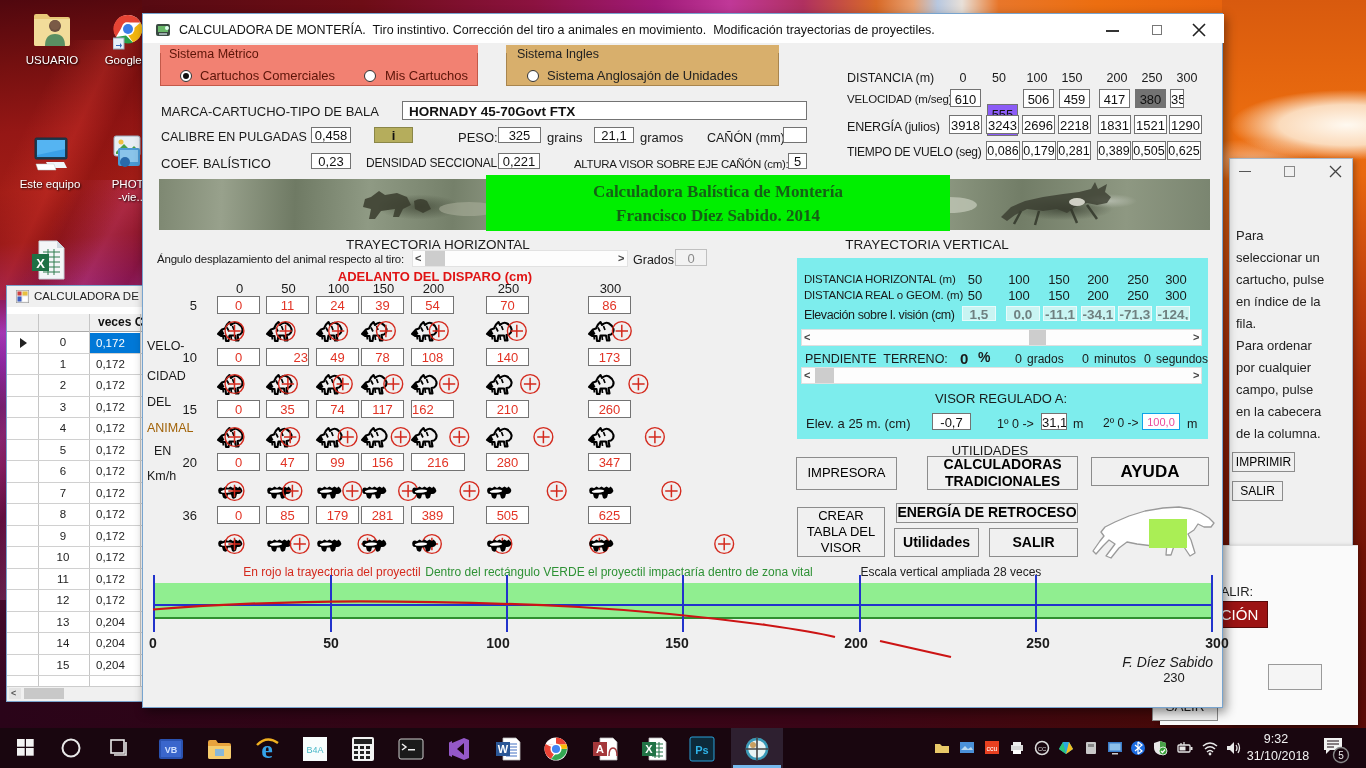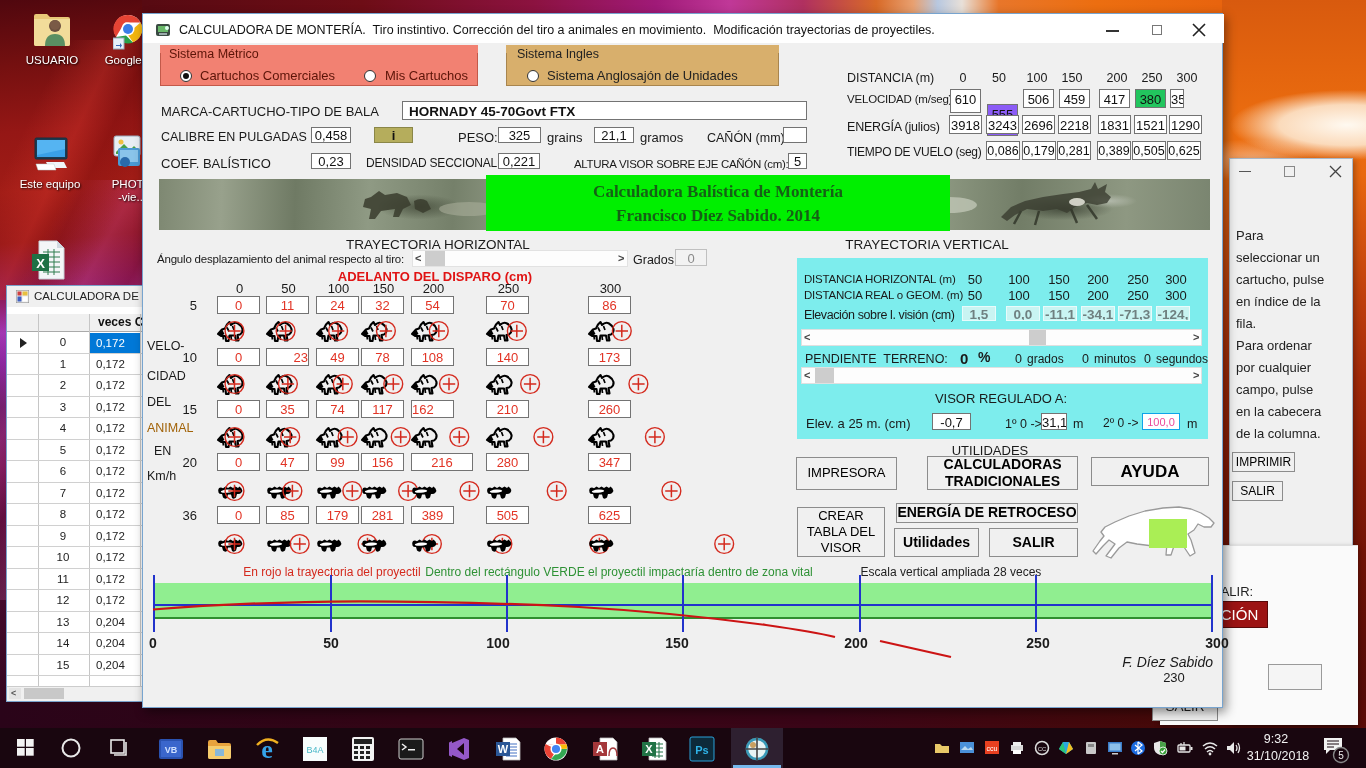--- a/index.html
+++ b/index.html
@@ -210,26 +210,26 @@
 <div class="bx" style="left:645px;top:139px;width:19px;height:16px;background:#fff;border:1px solid #737373;font-size:13px;color:#111;line-height:16px;text-align:center;">5</div>
 <div class="t" style="font-size:12.5px;color:#1a1a1a;left:704px;top:57px;">DISTANCIA (m)</div>
 <div class="t" style="font-size:12.5px;color:#1a1a1a;left:620px;width:400px;text-align:center;top:57px;">0</div>
 <div class="t" style="font-size:12.5px;color:#1a1a1a;left:656px;width:400px;text-align:center;top:57px;">50</div>
 <div class="t" style="font-size:12.5px;color:#1a1a1a;left:694px;width:400px;text-align:center;top:57px;">100</div>
 <div class="t" style="font-size:12.5px;color:#1a1a1a;left:729px;width:400px;text-align:center;top:57px;">150</div>
 <div class="t" style="font-size:12.5px;color:#1a1a1a;left:774px;width:400px;text-align:center;top:57px;">200</div>
 <div class="t" style="font-size:12.5px;color:#1a1a1a;left:809px;width:400px;text-align:center;top:57px;">250</div>
 <div class="t" style="font-size:12.5px;color:#1a1a1a;left:844px;width:400px;text-align:center;top:57px;">300</div>
 <div class="t" style="font-size:11.5px;color:#1a1a1a;letter-spacing:-0.2px;left:704px;top:79px;">VELOCIDAD (m/seg)</div>
-<div class="bx" style="left:807px;top:75px;width:31px;height:24px;background:#fff;border:1px solid #737373;font-size:13px;color:#111;line-height:19px;text-align:center;">610</div>
+<div class="bx" style="left:807px;top:75px;width:31px;height:18px;background:#fff;border:1px solid #737373;font-size:13px;color:#111;line-height:19px;text-align:center;">610</div>
 <div class="bx" style="left:844px;top:90px;width:31px;height:32px;background:#8b5cf6;border:1px solid #737373;font-size:13px;color:#111;line-height:19px;text-align:center;">555</div>
 <div class="bx" style="left:880px;top:75px;width:31px;height:19px;background:#fff;border:1px solid #737373;font-size:13px;color:#111;line-height:19px;text-align:center;">506</div>
 <div class="bx" style="left:916px;top:75px;width:31px;height:19px;background:#fff;border:1px solid #737373;font-size:13px;color:#111;line-height:19px;text-align:center;">459</div>
 <div class="bx" style="left:956px;top:75px;width:31px;height:19px;background:#fff;border:1px solid #737373;font-size:13px;color:#111;line-height:19px;text-align:center;">417</div>
-<div class="bx" style="left:992px;top:75px;width:31px;height:19px;background:#22c55e;border:1px solid #737373;font-size:13px;color:#111;line-height:19px;text-align:center;">380</div>
+<div class="bx" style="left:992px;top:75px;width:31px;height:19px;background:#737373;border:1px solid #737373;font-size:13px;color:#111;line-height:19px;text-align:center;">380</div>
 <div class="bx" style="left:1027px;top:75px;width:14px;height:19px;background:#fff;border:1px solid #737373;font-size:13px;color:#111;line-height:19px;text-align:center;">350</div>
 <div class="t" style="font-size:12.5px;color:#1a1a1a;letter-spacing:-0.2px;left:704px;top:106px;">ENERGÍA (julios)</div>
 <div class="bx" style="left:806px;top:101px;width:33px;height:19px;background:#fff;border:1px solid #737373;font-size:13px;color:#111;line-height:19px;text-align:center;">3918</div>
 <div class="bx" style="left:843px;top:101px;width:33px;height:19px;background:#fff;border:1px solid #737373;font-size:13px;color:#111;line-height:19px;text-align:center;">3243</div>
 <div class="bx" style="left:879px;top:101px;width:33px;height:19px;background:#fff;border:1px solid #737373;font-size:13px;color:#111;line-height:19px;text-align:center;">2696</div>
 <div class="bx" style="left:915px;top:101px;width:33px;height:19px;background:#fff;border:1px solid #737373;font-size:13px;color:#111;line-height:19px;text-align:center;">2218</div>
 <div class="bx" style="left:955px;top:101px;width:33px;height:19px;background:#fff;border:1px solid #737373;font-size:13px;color:#111;line-height:19px;text-align:center;">1831</div>
 <div class="bx" style="left:991px;top:101px;width:33px;height:19px;background:#fff;border:1px solid #737373;font-size:13px;color:#111;line-height:19px;text-align:center;">1521</div>
 <div class="bx" style="left:1026px;top:101px;width:33px;height:19px;background:#fff;border:1px solid #737373;font-size:13px;color:#111;line-height:19px;text-align:center;">1290</div>
 <div class="t" style="font-size:12px;color:#1a1a1a;letter-spacing:-0.3px;left:704px;top:132px;">TIEMPO DE VUELO (seg)</div>
@@ -269,21 +269,21 @@
 <div class="t" style="font-size:13px;color:#1a1a1a;left:-103.5px;width:400px;text-align:center;top:268px;">0</div>
 <div class="t" style="font-size:13px;color:#1a1a1a;left:-54.5px;width:400px;text-align:center;top:268px;">50</div>
 <div class="t" style="font-size:13px;color:#1a1a1a;left:-4.5px;width:400px;text-align:center;top:268px;">100</div>
 <div class="t" style="font-size:13px;color:#1a1a1a;left:40.5px;width:400px;text-align:center;top:268px;">150</div>
 <div class="t" style="font-size:13px;color:#1a1a1a;left:90.5px;width:400px;text-align:center;top:268px;">200</div>
 <div class="t" style="font-size:13px;color:#1a1a1a;left:165.5px;width:400px;text-align:center;top:268px;">250</div>
 <div class="t" style="font-size:13px;color:#1a1a1a;left:267.5px;width:400px;text-align:center;top:268px;">300</div>
 <div class="bx" style="left:74px;top:282px;width:43px;height:18px;background:#fff;border:1px solid #737373;font-size:13px;color:#e23425;line-height:18px;text-align:center;">0</div>
 <div class="bx" style="left:123px;top:282px;width:43px;height:18px;background:#fff;border:1px solid #737373;font-size:13px;color:#e23425;line-height:18px;text-align:center;">11</div>
 <div class="bx" style="left:173px;top:282px;width:43px;height:18px;background:#fff;border:1px solid #737373;font-size:13px;color:#e23425;line-height:18px;text-align:center;">24</div>
-<div class="bx" style="left:218px;top:282px;width:43px;height:18px;background:#fff;border:1px solid #737373;font-size:13px;color:#e23425;line-height:18px;text-align:center;">32</div>
+<div class="bx" style="left:218px;top:282px;width:43px;height:18px;background:#fff;border:1px solid #737373;font-size:13px;color:#e23425;line-height:18px;text-align:center;">39</div>
 <div class="bx" style="left:268px;top:282px;width:43px;height:18px;background:#fff;border:1px solid #737373;font-size:13px;color:#e23425;line-height:18px;text-align:center;">54</div>
 <div class="bx" style="left:343px;top:282px;width:43px;height:18px;background:#fff;border:1px solid #737373;font-size:13px;color:#e23425;line-height:18px;text-align:center;">70</div>
 <div class="bx" style="left:445px;top:282px;width:43px;height:18px;background:#fff;border:1px solid #737373;font-size:13px;color:#e23425;line-height:18px;text-align:center;">86</div>
 <div class="bx" style="left:74px;top:334px;width:43px;height:18px;background:#fff;border:1px solid #737373;font-size:13px;color:#e23425;line-height:18px;text-align:center;">0</div>
 <div class="bx" style="left:123px;top:334px;width:43px;height:18px;background:#fff;border:1px solid #737373;font-size:13px;color:#e23425;line-height:18px;text-align:right;">23</div>
 <div class="bx" style="left:173px;top:334px;width:43px;height:18px;background:#fff;border:1px solid #737373;font-size:13px;color:#e23425;line-height:18px;text-align:center;">49</div>
 <div class="bx" style="left:218px;top:334px;width:43px;height:18px;background:#fff;border:1px solid #737373;font-size:13px;color:#e23425;line-height:18px;text-align:center;">78</div>
 <div class="bx" style="left:268px;top:334px;width:43px;height:18px;background:#fff;border:1px solid #737373;font-size:13px;color:#e23425;line-height:18px;text-align:center;">108</div>
 <div class="bx" style="left:343px;top:334px;width:43px;height:18px;background:#fff;border:1px solid #737373;font-size:13px;color:#e23425;line-height:18px;text-align:center;">140</div>
 <div class="bx" style="left:445px;top:334px;width:43px;height:18px;background:#fff;border:1px solid #737373;font-size:13px;color:#e23425;line-height:18px;text-align:center;">173</div>
@@ -291,21 +291,21 @@
 <div class="bx" style="left:123px;top:386px;width:43px;height:18px;background:#fff;border:1px solid #737373;font-size:13px;color:#e23425;line-height:18px;text-align:center;">35</div>
 <div class="bx" style="left:173px;top:386px;width:43px;height:18px;background:#fff;border:1px solid #737373;font-size:13px;color:#e23425;line-height:18px;text-align:center;">74</div>
 <div class="bx" style="left:218px;top:386px;width:43px;height:18px;background:#fff;border:1px solid #737373;font-size:13px;color:#e23425;line-height:18px;text-align:center;">117</div>
 <div class="bx" style="left:268px;top:386px;width:43px;height:18px;background:#fff;border:1px solid #737373;font-size:13px;color:#e23425;line-height:18px;">162</div>
 <div class="bx" style="left:343px;top:386px;width:43px;height:18px;background:#fff;border:1px solid #737373;font-size:13px;color:#e23425;line-height:18px;text-align:center;">210</div>
 <div class="bx" style="left:445px;top:386px;width:43px;height:18px;background:#fff;border:1px solid #737373;font-size:13px;color:#e23425;line-height:18px;text-align:center;">260</div>
 <div class="bx" style="left:74px;top:439px;width:43px;height:18px;background:#fff;border:1px solid #737373;font-size:13px;color:#e23425;line-height:18px;text-align:center;">0</div>
 <div class="bx" style="left:123px;top:439px;width:43px;height:18px;background:#fff;border:1px solid #737373;font-size:13px;color:#e23425;line-height:18px;text-align:center;">47</div>
 <div class="bx" style="left:173px;top:439px;width:43px;height:18px;background:#fff;border:1px solid #737373;font-size:13px;color:#e23425;line-height:18px;text-align:center;">99</div>
 <div class="bx" style="left:218px;top:439px;width:43px;height:18px;background:#fff;border:1px solid #737373;font-size:13px;color:#e23425;line-height:18px;text-align:center;">156</div>
-<div class="bx" style="left:268px;top:439px;width:62px;height:18px;background:#fff;border:1px solid #737373;font-size:13px;color:#e23425;line-height:18px;text-align:center;">216</div>
+<div class="bx" style="left:268px;top:439px;width:54px;height:18px;background:#fff;border:1px solid #737373;font-size:13px;color:#e23425;line-height:18px;text-align:center;">216</div>
 <div class="bx" style="left:343px;top:439px;width:43px;height:18px;background:#fff;border:1px solid #737373;font-size:13px;color:#e23425;line-height:18px;text-align:center;">280</div>
 <div class="bx" style="left:445px;top:439px;width:43px;height:18px;background:#fff;border:1px solid #737373;font-size:13px;color:#e23425;line-height:18px;text-align:center;">347</div>
 <div class="bx" style="left:74px;top:492px;width:43px;height:18px;background:#fff;border:1px solid #737373;font-size:13px;color:#e23425;line-height:18px;text-align:center;">0</div>
 <div class="bx" style="left:123px;top:492px;width:43px;height:18px;background:#fff;border:1px solid #737373;font-size:13px;color:#e23425;line-height:18px;text-align:center;">85</div>
 <div class="bx" style="left:173px;top:492px;width:43px;height:18px;background:#fff;border:1px solid #737373;font-size:13px;color:#e23425;line-height:18px;text-align:center;">179</div>
 <div class="bx" style="left:218px;top:492px;width:43px;height:18px;background:#fff;border:1px solid #737373;font-size:13px;color:#e23425;line-height:18px;text-align:center;">281</div>
 <div class="bx" style="left:268px;top:492px;width:43px;height:18px;background:#fff;border:1px solid #737373;font-size:13px;color:#e23425;line-height:18px;text-align:center;">389</div>
 <div class="bx" style="left:343px;top:492px;width:43px;height:18px;background:#fff;border:1px solid #737373;font-size:13px;color:#e23425;line-height:18px;text-align:center;">505</div>
 <div class="bx" style="left:445px;top:492px;width:43px;height:18px;background:#fff;border:1px solid #737373;font-size:13px;color:#e23425;line-height:18px;text-align:center;">625</div>
 <div class="t" style="font-size:13px;color:#1a1a1a;left:-346px;width:400px;text-align:right;top:285px;">5</div>
@@ -508,21 +508,21 @@
 <div class="t" style="font-size:12px;color:#1a1a1a;left:951px;top:339px;">minutos</div>
 <div class="t" style="font-size:12.5px;color:#1a1a1a;left:1001px;top:338px;">0</div>
 <div class="t" style="font-size:12px;color:#1a1a1a;left:1013px;top:339px;">segundos</div>
 <div style="position:absolute;left:658px;top:353px;width:401px;height:17px;background:#fdfdfd;border:1px solid #e0e0e0;"></div>
 <div class="t" style="font-size:11px;color:#444;font-weight:bold;left:661px;top:355px;">&lt;</div>
 <div class="t" style="font-size:11px;color:#444;font-weight:bold;left:1050px;top:355px;">&gt;</div>
 <div style="position:absolute;left:672px;top:354px;width:19px;height:15px;background:#cdcdcd;"></div>
 <div class="t" style="font-size:13px;color:#1a1a1a;left:658px;width:400px;text-align:center;top:378px;">VISOR REGULADO A:</div>
 <div class="t" style="font-size:13px;color:#1a1a1a;left:663px;top:403px;">Elev. a 25 m. (cm)</div>
 <div class="bx" style="left:789px;top:399px;width:39px;height:17px;background:#fff;border:1px solid #737373;font-size:13px;color:#111;line-height:17px;text-align:center;">-0,7</div>
-<div class="t" style="font-size:12.5px;color:#1a1a1a;left:854px;top:403px;margin-left:8px;">1º 0 -&gt;</div>
+<div class="t" style="font-size:12.5px;color:#1a1a1a;left:854px;top:403px;">1º 0 -&gt;</div>
 <div class="bx" style="left:898px;top:399px;width:26px;height:17px;background:#fff;border:1px solid #737373;font-size:13px;color:#111;line-height:17px;text-align:center;">31,1</div>
 <div class="t" style="font-size:12.5px;color:#1a1a1a;left:930px;top:403px;">m</div>
 <div class="t" style="font-size:12px;color:#1a1a1a;left:960px;top:403px;">2º 0 -&gt;</div>
 <div class="bx" style="left:999px;top:399px;width:38px;height:17px;background:#fff;border:1px solid #0ea5e9;font-size:11px;color:#ec4899;line-height:17px;text-align:center;">100,0</div>
 <div class="t" style="font-size:12.5px;color:#1a1a1a;left:1044px;top:403px;">m</div>
 <div class="t" style="font-size:13px;color:#1a1a1a;left:647px;width:400px;text-align:center;top:430px;">UTILIDADES</div>
 <div class="btn" style="left:653px;top:443px;width:101px;height:33px;font-size:13px;">IMPRESORA</div>
 <div class="btn" style="left:784px;top:442px;width:151px;height:34px;font-size:14px;font-weight:bold;">CALCULADORAS<br>TRADICIONALES</div>
 <div class="btn" style="left:948px;top:443px;width:118px;height:29px;font-size:17px;font-weight:bold;">AYUDA</div>
 <div class="btn" style="left:654px;top:493px;width:88px;height:50px;font-size:13px;">CREAR<br>TABLA DEL<br>VISOR</div>

